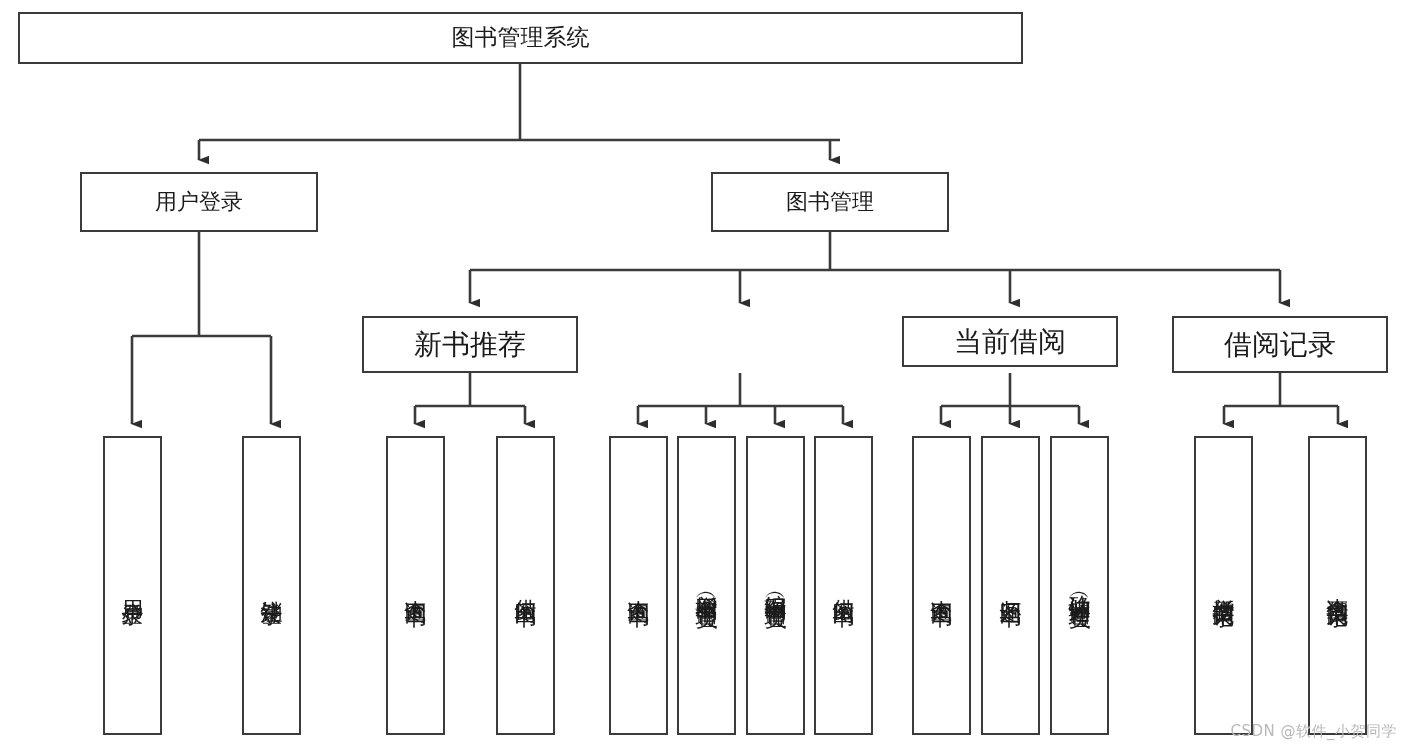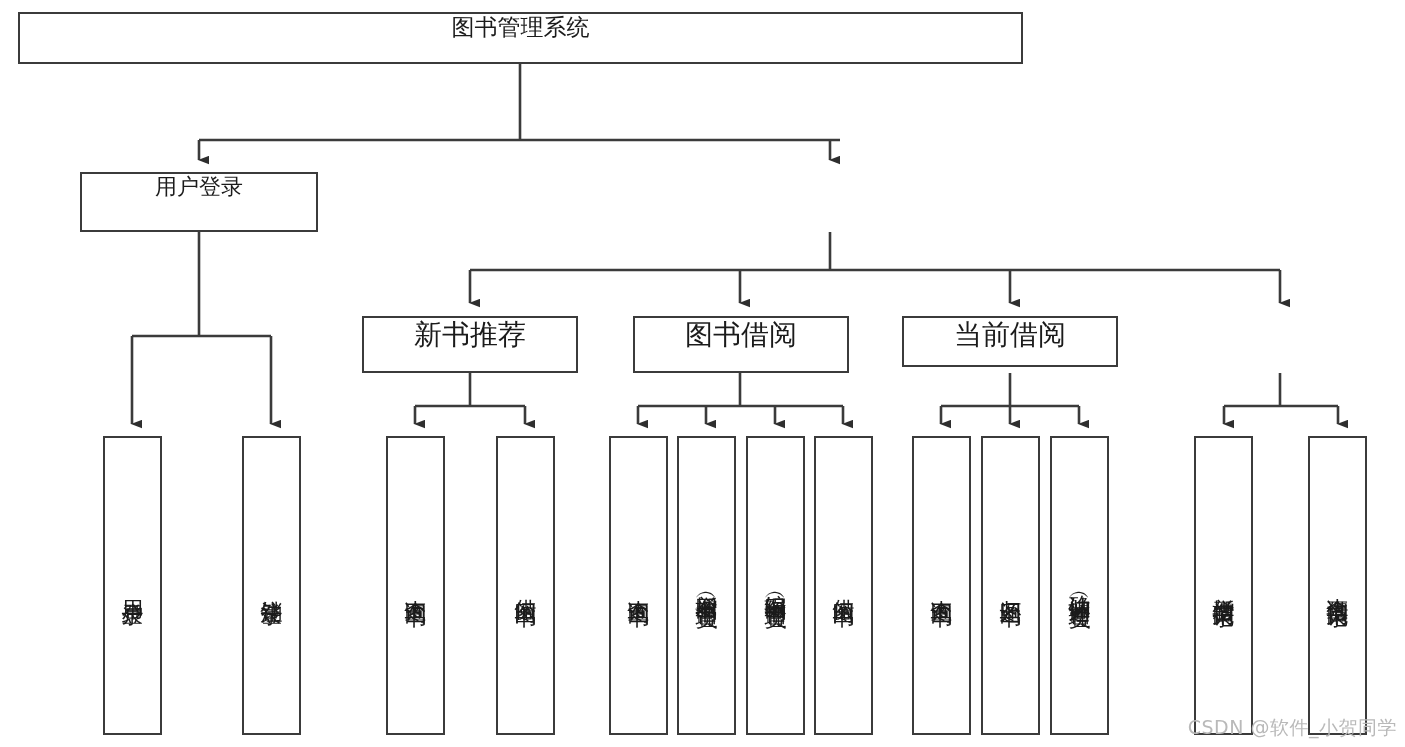--- a/index.html
+++ b/index.html
@@ -17,20 +17,21 @@
     background: #ffffff;
     overflow: hidden;
   }
   .node {
     position: absolute;
     box-sizing: border-box;
     border: 2.5px solid #3b3b3b;
     background: #ffffff;
     color: #1b1b1b;
     display: flex;
+    align-items: center;
     justify-content: center;
     text-align: center;
     line-height: 1.18;
   }
   .node-root {
     font-size: 23px;
   }
   .node-l2 {
     font-size: 22px;
   }
@@ -58,21 +59,21 @@
     left: 0;
     top: 0;
     width: 1405px;
     height: 747px;
     pointer-events: none;
   }
   .watermark {
     position: absolute;
     right: 8px;
     bottom: 6px;
-    font-size: 19px;
+    font-size: 15px;
     color: #b9b9b9;
     letter-spacing: 0.5px;
     white-space: nowrap;
     user-select: none;
     margin-top: 8px;
   }
 </style>
 </head>
 <body>
 
@@ -128,30 +129,33 @@
     </g>
   </svg>
 
   <div class="node node-root" style="left:18px; top:12px; width:1005px; height:52px;">
     <span>图书管理系统</span>
   </div>
 
   <div class="node node-l2" style="left:80px; top:172px; width:238px; height:60px;">
     <span>用户登录</span>
   </div>
+  <div class="node node-l2" style="left:711px; top:172px; width:238px; height:60px;">
+    <span>图书管理</span>
+  </div>
 
   <div class="node node-l3" style="left:362px; top:316px; width:216px; height:57px;">
     <span>新书推荐</span>
   </div>
-  <div class="node node-l3" style="left:633px; top:316px; width:216px; height:57px;">
-    <span>图书借阅</span>
-  </div>
   <div class="node node-l3" style="left:902px; top:316px; width:216px; height:51px;">
     <span>当前借阅</span>
   </div>
+  <div class="node node-l3" style="left:1172px; top:316px; width:216px; height:57px;">
+    <span>借阅记录</span>
+  </div>
 
   <div class="node node-leaf" style="left:103px; top:436px; width:59px; height:299px;">
     <span class="leaf-label">用户登录</span>
   </div>
   <div class="node node-leaf" style="left:242px; top:436px; width:59px; height:299px;">
     <span class="leaf-label">注销登录</span>
   </div>
 
   <div class="node node-leaf" style="left:386px; top:436px; width:59px; height:299px;">
     <span class="leaf-label">查询图书</span>

